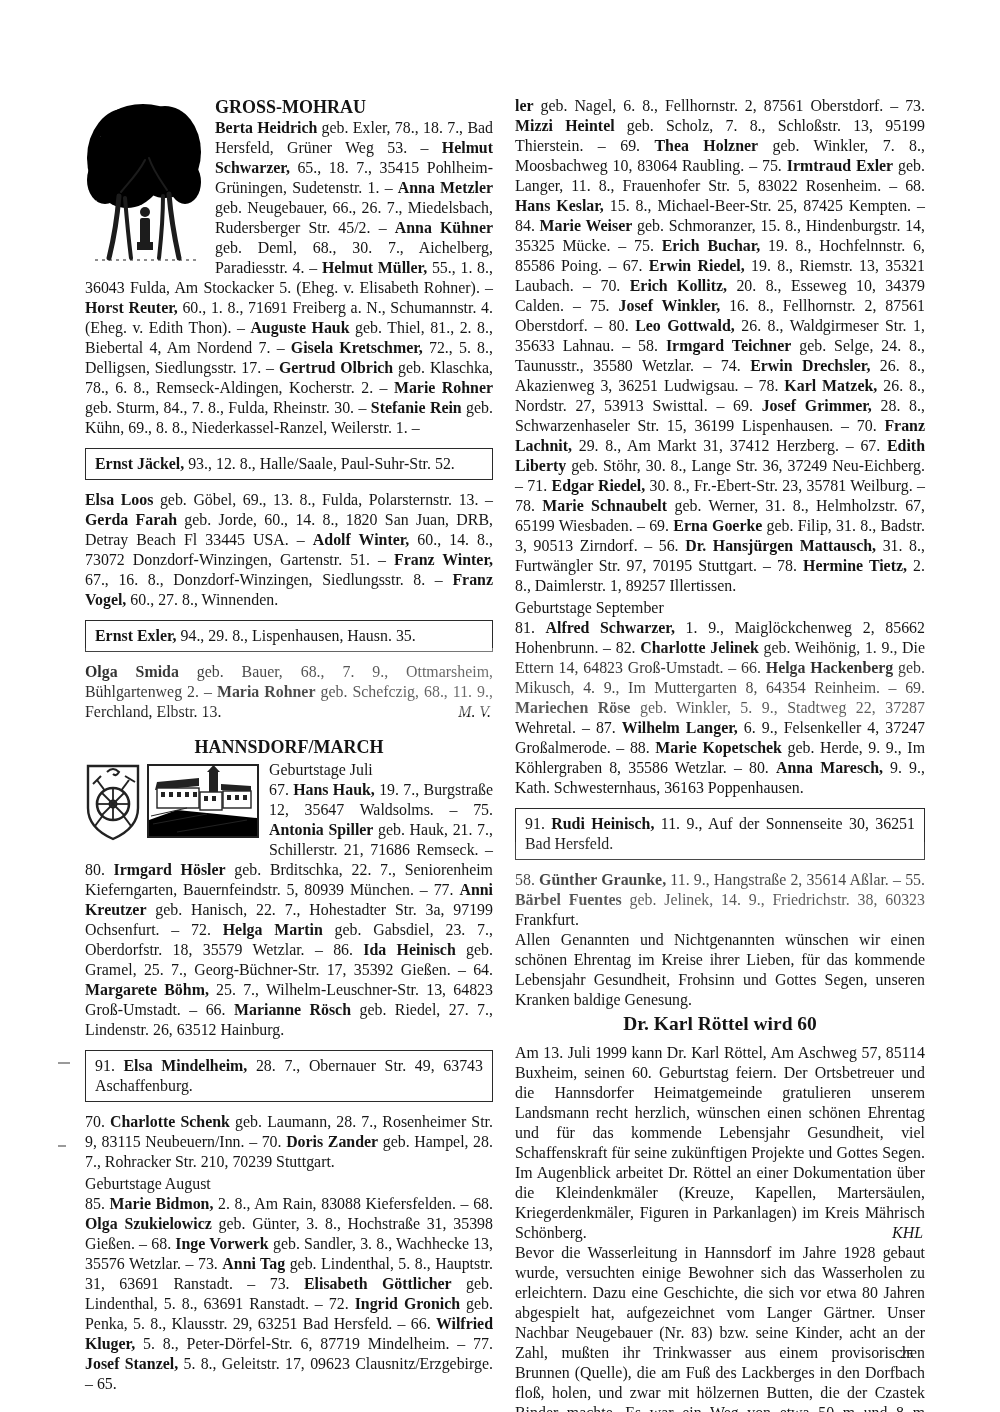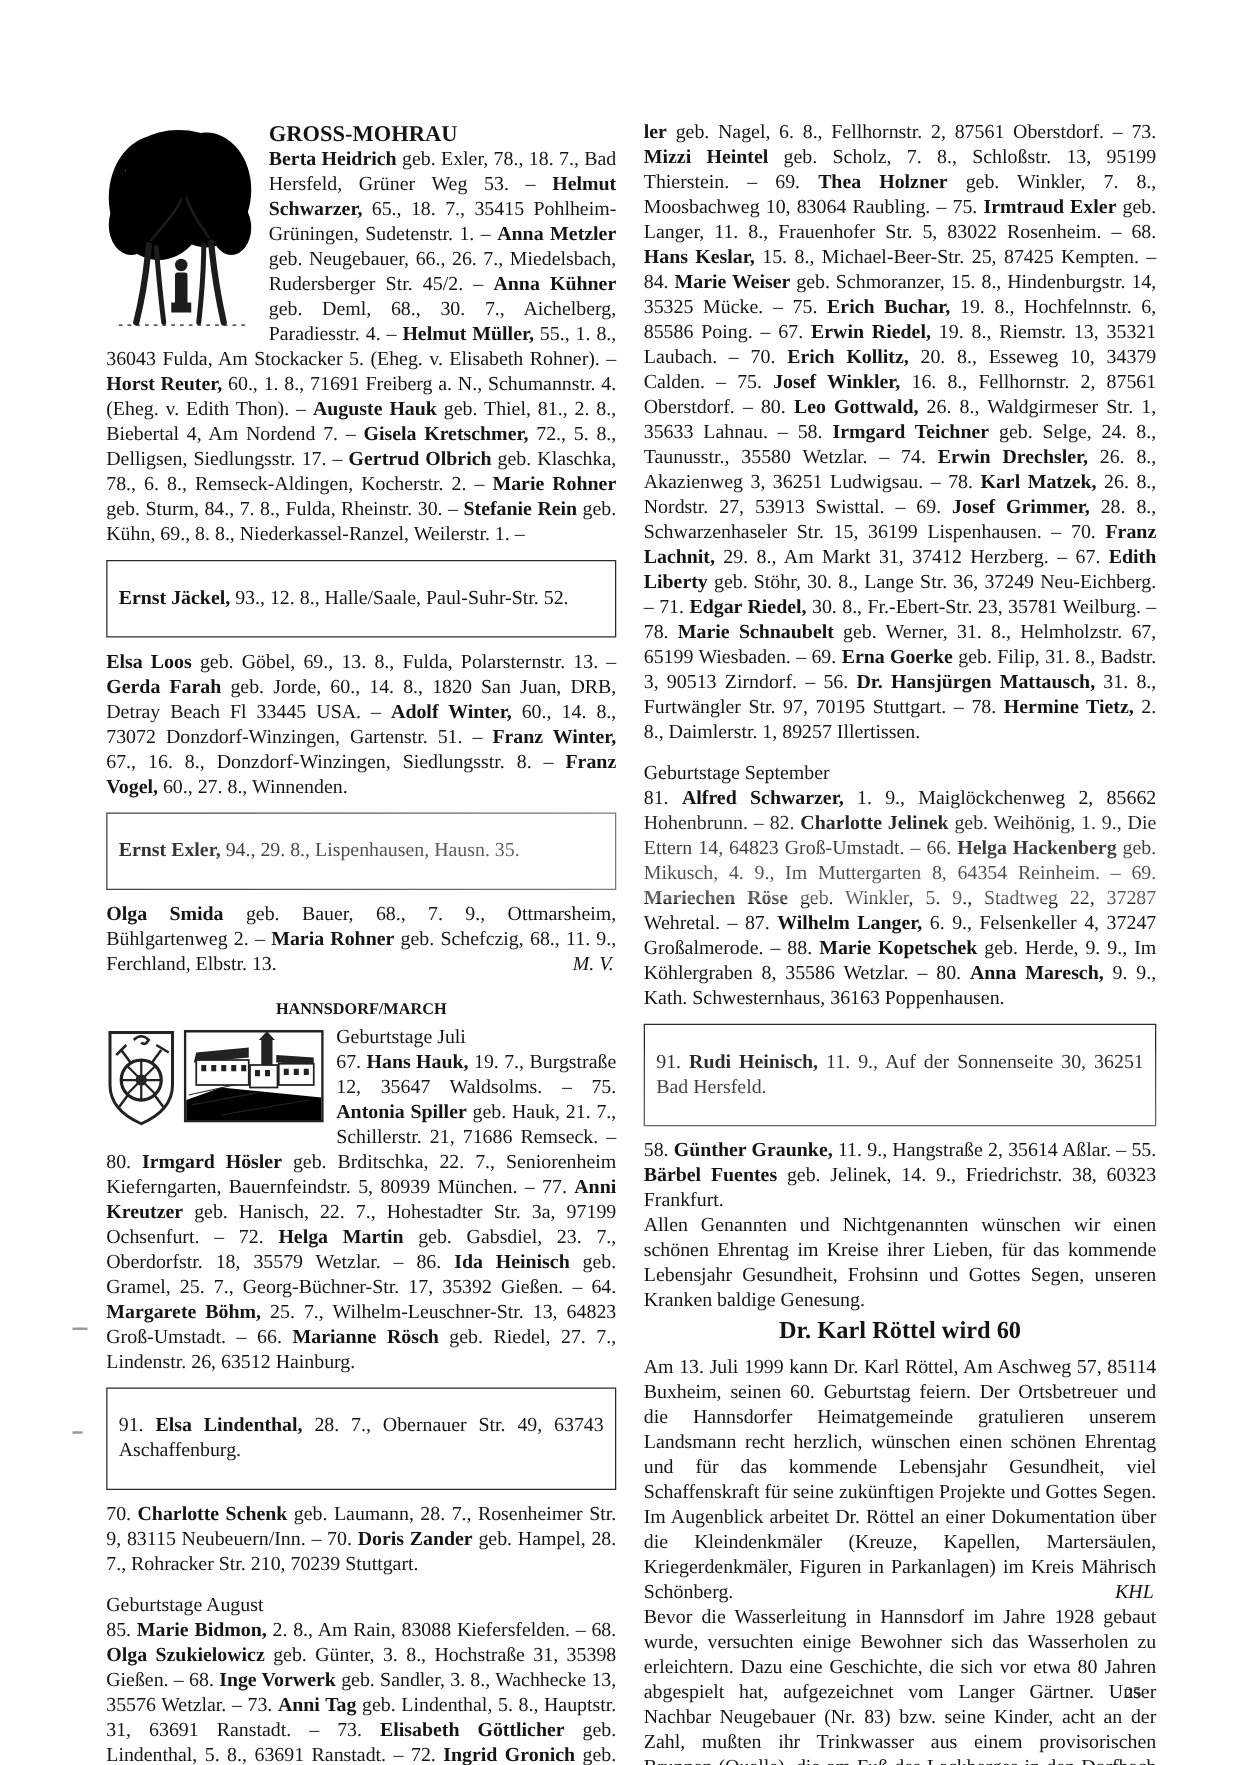--- a/index.html
+++ b/index.html
@@ -9,25 +9,25 @@
     font-family:"Liberation Serif","DejaVu Serif",serif;
     color:#151515;
   }
   .col { position:absolute; top:96px; font-size:15.9px; line-height:20px; text-align:justify; }
   .col-left  { left:85px;  width:408px; }
   .col-right { left:515px; width:410px; }
   p { margin:0; }
   b { font-weight:bold; }
 
   .head-inline { font-size:18px; font-weight:bold; line-height:22px; }
-  .head-center { font-size:13px; font-weight:bold; text-align:center; line-height:22px; margin:14px 0 2px; }
+  .head-center { font-size:18px; font-weight:bold; text-align:center; line-height:22px; margin:14px 0 2px; }
   .article-head { font-size:19.5px; font-weight:bold; text-align:center; line-height:24px; margin:2px 0 7px; }
-  .subhead { margin-top:13px; }
-
-  .box { border:1.4px solid #2b2b2b; padding:20px 9px; margin:10px 0; }
+  .subhead { margin-top:2px; }
+
+  .box { border:1.4px solid #2b2b2b; padding:5px 9px; margin:10px 0; }
   .rel { position:relative; }
   .sig { position:absolute; right:2px; bottom:0; font-style:italic; }
 
   .float-art { float:left; margin:4px 12px 2px 0; }
   .crest-row { float:left; margin:4px 10px 2px 0; display:flex; align-items:flex-start; gap:6px; }
   .clear { clear:both; }
 
   .page-number { position:absolute; left:900px; top:1346px; font-size:13px; }
   .scan-mark { position:absolute; background:#9a9a9a; }
   .fade { position:absolute; pointer-events:none; }
@@ -148,21 +148,21 @@
                 <path d="M30 68 L100 56"></path>
             </g>
           </svg>
         </span>
         <p>Geburtstage Juli</p>
         <p><span>67. </span><b>Hans Hauk,</b><span> 19. 7., Burgstraße 12, 35647 Waldsolms. – 75. </span><b>Antonia Spiller</b><span> geb. Hauk, 21. 7., Schillerstr. 21, 71686 Remseck. – 80. </span><b>Irmgard Hösler</b><span> geb. Brditschka, 22. 7., Seniorenheim Kieferngarten, Bauernfeindstr. 5, 80939 München. – 77. </span><b>Anni Kreutzer</b><span> geb. Hanisch, 22. 7., Hohestadter Str. 3a, 97199 Ochsenfurt. – 72. </span><b>Helga Martin</b><span> geb. Gabsdiel, 23. 7., Oberdorfstr. 18, 35579 Wetzlar. – 86. </span><b>Ida Heinisch</b><span> geb. Gramel, 25. 7., Georg-Büchner-Str. 17, 35392 Gießen. – 64. </span><b>Margarete Böhm,</b><span> 25. 7., Wilhelm-Leuschner-Str. 13, 64823 Groß-Umstadt. – 66. </span><b>Marianne Rösch</b><span> geb. Riedel, 27. 7., Lindenstr. 26, 63512 Hainburg.</span></p>
       </div>
     </section>
 
     <div class="box clear">
-      <p><span>91. </span><b>Elsa Lindenthal,</b><span> 28. 7., Obernauer Str. 49, 63743 Aschaffenburg.</span></p>
+      <p><span>91. </span><b>Elsa Mindelheim,</b><span> 28. 7., Obernauer Str. 49, 63743 Aschaffenburg.</span></p>
     </div>
 
     <p><span>70. </span><b>Charlotte Schenk</b><span> geb. Laumann, 28. 7., Rosenheimer Str. 9, 83115 Neubeuern/Inn. – 70. </span><b>Doris Zander</b><span> geb. Hampel, 28. 7., Rohracker Str. 210, 70239 Stuttgart.</span></p>
 
     <p class="subhead">Geburtstage August</p>
     <p><span>85. </span><b>Marie Bidmon,</b><span> 2. 8., Am Rain, 83088 Kiefersfelden. – 68. </span><b>Olga Szukielowicz</b><span> geb. Günter, 3. 8., Hochstraße 31, 35398 Gießen. – 68. </span><b>Inge Vorwerk</b><span> geb. Sandler, 3. 8., Wachhecke 13, 35576 Wetzlar. – 73. </span><b>Anni Tag</b><span> geb. Lindenthal, 5. 8., Hauptstr. 31, 63691 Ranstadt. – 73. </span><b>Elisabeth Göttlicher</b><span> geb. Lindenthal, 5. 8., 63691 Ranstadt. – 72. </span><b>Ingrid Gronich</b><span> geb. Penka, 5. 8., Klausstr. 29, 63251 Bad Hersfeld. – 66. </span><b>Wilfried Kluger,</b><span> 5. 8., Peter-Dörfel-Str. 6, 87719 Mindelheim. – 77. </span><b>Josef Stanzel,</b><span> 5. 8., Geleitstr. 17, 09623 Clausnitz/Erzgebirge. – 65. </span><span></span></p>
   </div>
 
   <div class="col col-right">
 

